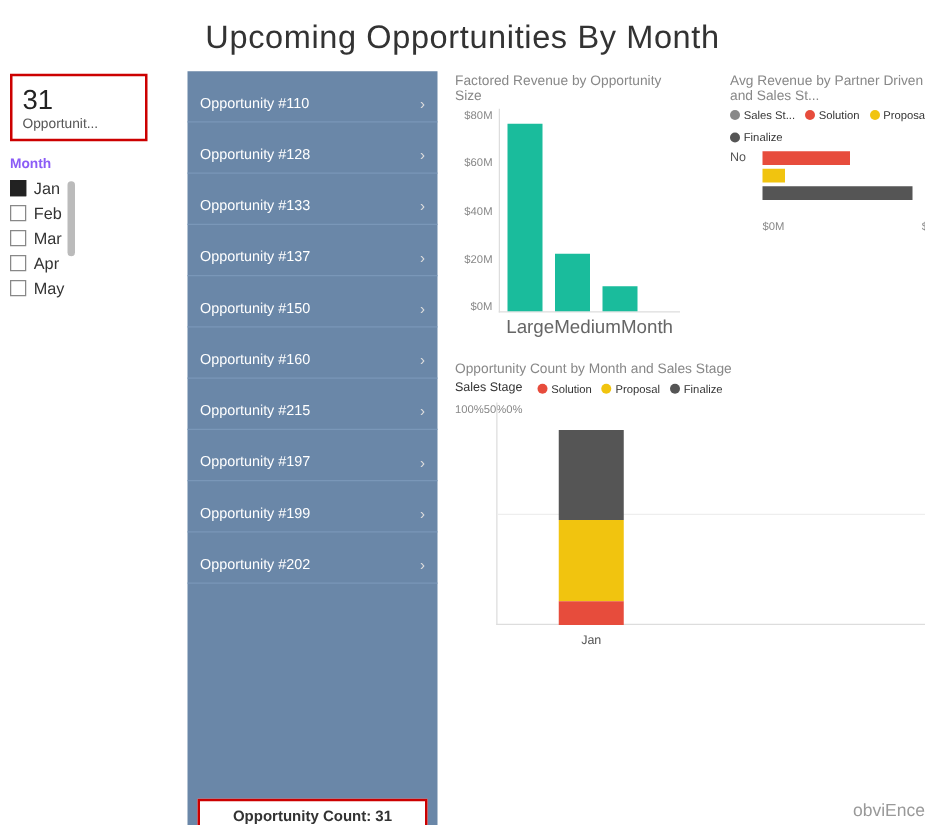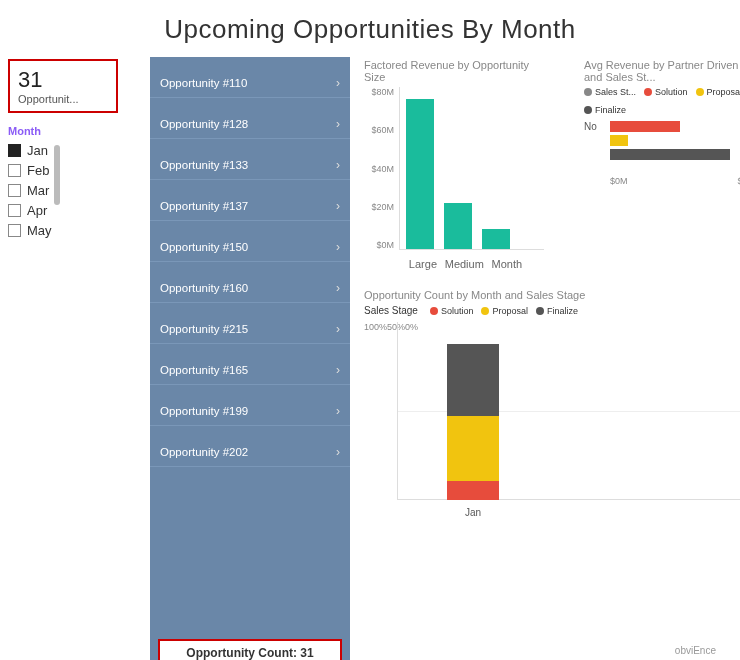--- a/index.html
+++ b/index.html
@@ -179,22 +179,22 @@
 
     
     .stacked-area {
       flex: 1;
       padding: 4px 8px;
     }
 
     .branding {
       position: absolute;
       bottom: 4px;
-      right: 24px;
-      font-size: 10px;
+      right: 0;
+      font-size: 14px;
       color: #999;
     }
   </style>
 </head>
 <body>
 
 <div class="page-title">Upcoming Opportunities By Month</div>
 
 <div class="main-layout">
 
@@ -258,21 +258,21 @@
     </div>
     <div class="list-item">
       <span>Opportunity #160</span>
       <span class="chevron">›</span>
     </div>
     <div class="list-item">
       <span>Opportunity #215</span>
       <span class="chevron">›</span>
     </div>
     <div class="list-item">
-      <span>Opportunity #165</span>
+      <span>Opportunity #197</span>
       <span class="chevron">›</span>
     </div>
     <div class="list-item">
       <span>Opportunity #199</span>
       <span class="chevron">›</span>
     </div>
     <div class="list-item">
       <span>Opportunity #202</span>
       <span class="chevron">›</span>
     </div>
@@ -303,21 +303,21 @@
 
             <div class="bar-col">
               <div class="bar-rect" style="height:46px;"></div>
             </div>
 
             <div class="bar-col">
               <div class="bar-rect" style="height:20px;"></div>
             </div>
           </div>
 
-          <div style="position:absolute; left:35px; right:12px; bottom:2px; display:flex; justify-content:space-around; font-size:11px; color:#666; padding:0 6px;">
+          <div style="position:absolute; left:35px; right:12px; bottom:2px; display:flex; justify-content:space-around; font-size:15px; color:#666; padding:0 6px;">
             <span>Large</span>
             <span>Medium</span>
             <span>Month</span>
           </div>
         </div>
       </div>
 
       <div class="chart-box" style="flex:1.1;margin-left:24px;">
         <div class="chart-title">Avg Revenue by Partner Driven and Sales St...</div>
 

